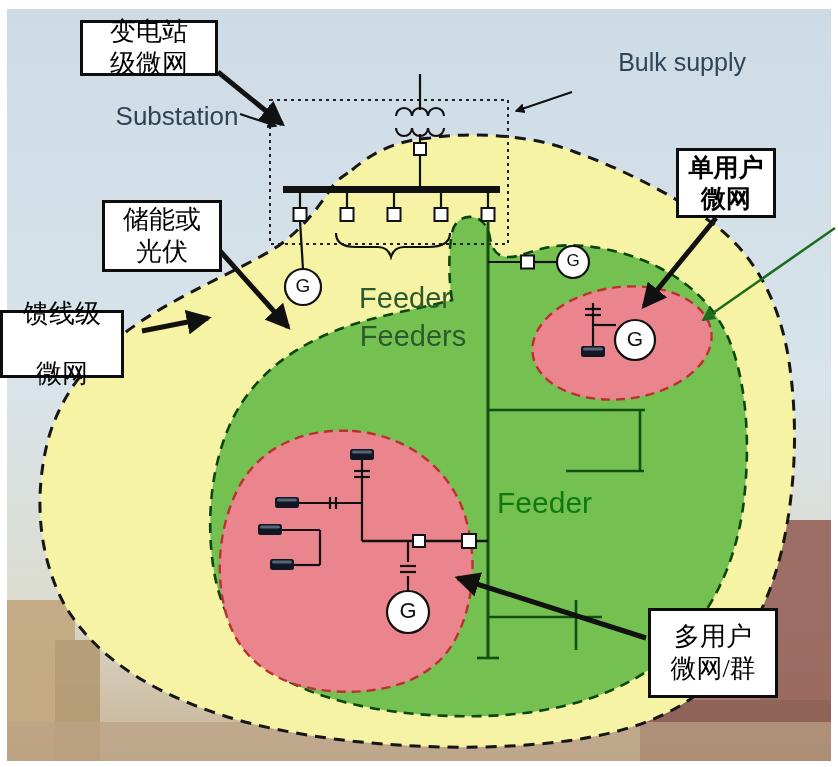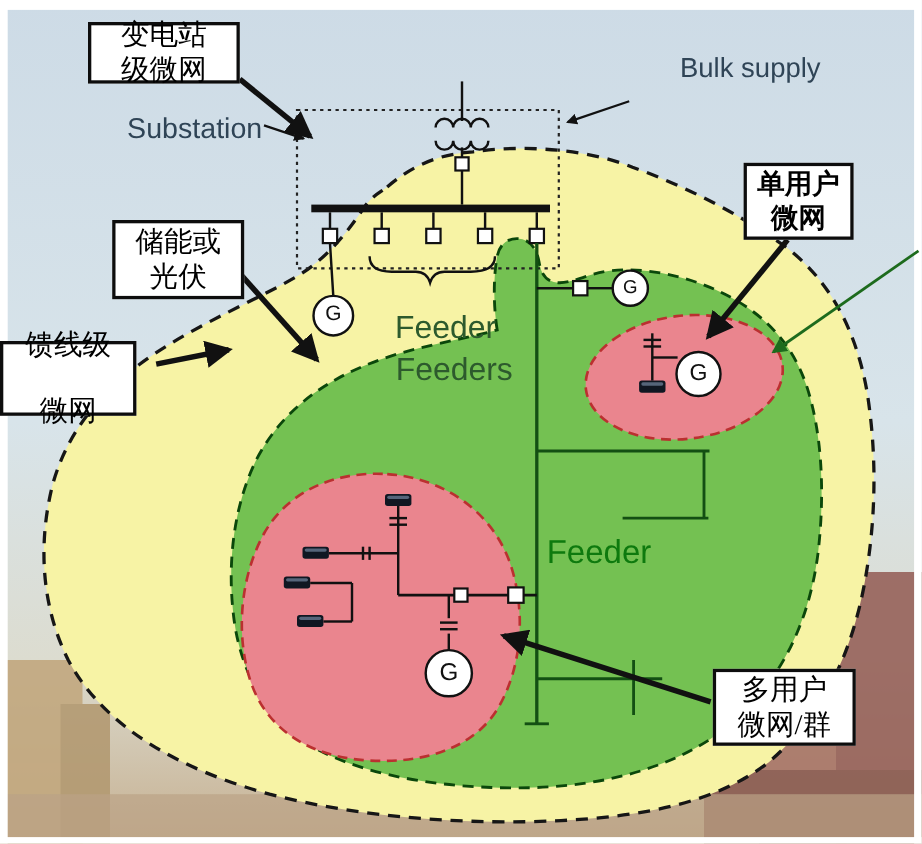--- a/index.html
+++ b/index.html
@@ -199,21 +199,21 @@
 <div class="box-label" style="left:102px;top:200px;width:120px;height:72px;">
   <span>储能或</span>
   <span>光伏</span>
 </div>
 
 <div class="box-label" style="left:0;top:310px;width:124px;height:68px;gap:28px;">
   <span>馈线级</span>
   <span>微网</span>
 </div>
 
-<div class="box-label" style="left:648px;top:608px;width:130px;height:70px;">
+<div class="box-label" style="left:648px;top:608px;width:130px;height:90px;">
   <span>多用户</span>
   <span>微网/群</span>
 </div>
 
 <div class="plain" style="left:103px;top:100px;width:148px;color:#2f4456;font-size:26px;line-height:1.25;">
   <span>Substation</span>
 </div>
 
 <div class="plain" style="left:574px;top:47px;width:172px;color:#2f4456;font-size:25px;line-height:1.22;text-align:right;">
   <span>Bulk supply</span>

